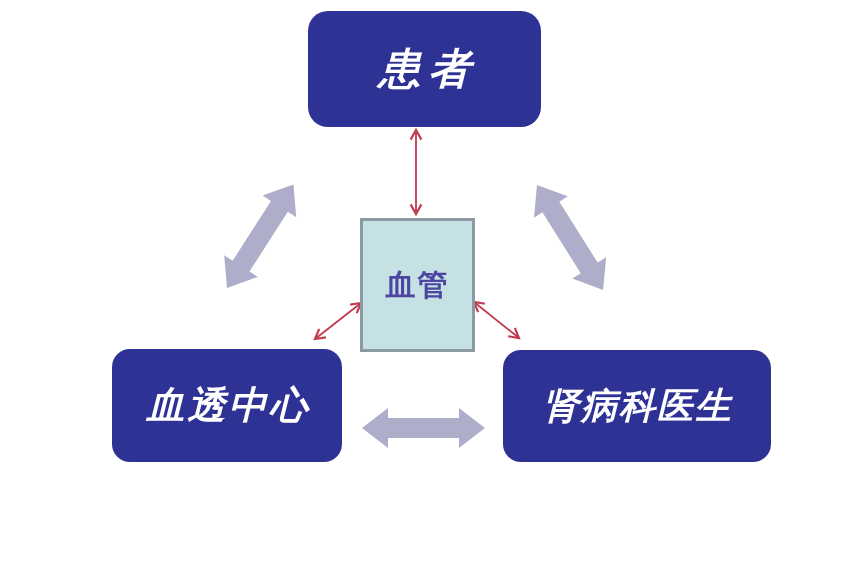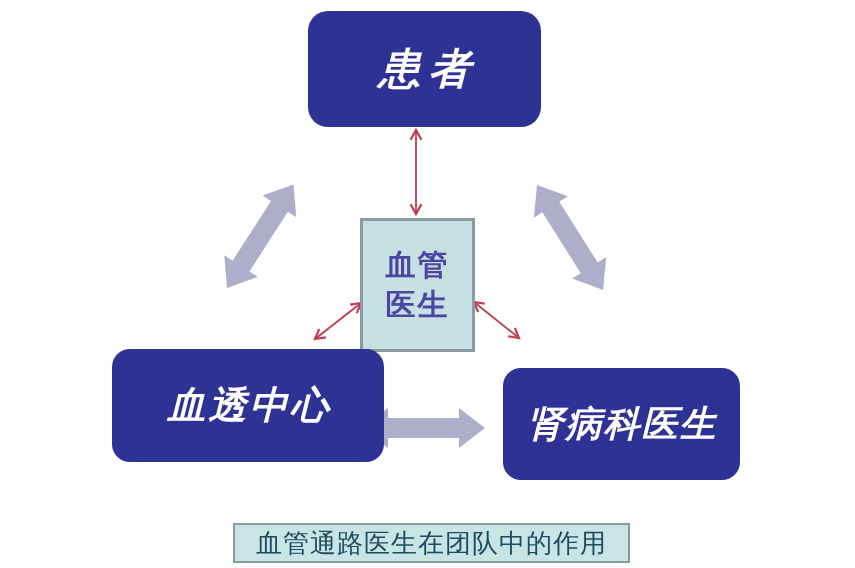--- a/index.html
+++ b/index.html
@@ -48,26 +48,26 @@
     border-radius: 20px;
     color: var(--node-text, #ffffff);
     font-weight: bold;
     font-style: italic;
   }
   .node-patient {
     left: 308px; top: 11px; width: 233px; height: 116px;
     font-size: 42px; letter-spacing: 8px; text-indent: 8px;
   }
   .node-hemodialysis {
-    left: 112px; top: 349px; width: 272px; height: 113px;
+    left: 112px; top: 349px; width: 230px; height: 113px;
     font-size: 38px; letter-spacing: 3px; text-indent: 3px;
     border-radius: 18px;
   }
   .node-nephrology {
-    left: 503px; top: 368px; width: 237px; height: 112px;
+    left: 503px; top: 350px; width: 268px; height: 112px;
     font-size: 36px; letter-spacing: 2px; text-indent: 2px;
     border-radius: 18px;
   }
   .node-center {
     left: 360px; top: 218px; width: 115px; height: 134px;
     background: var(--teal-fill, #C5E1E3);
     border: 3px solid var(--teal-border, #8C9BA3);
     color: var(--center-text, #4C46A2);
     font-size: 30px;
     font-weight: bold;
@@ -117,28 +117,24 @@
     <line class="red-line" x1="361" y1="303" x2="315" y2="339" marker-start="url(#rh)" marker-end="url(#rh)"></line>
     <line class="red-line" x1="474" y1="302" x2="519" y2="338" marker-start="url(#rh)" marker-end="url(#rh)"></line>
   </svg>
 
   <div class="node node-blue node-patient">
     <span>患者</span>
   </div>
 
   <div class="node node-center">
     <span>血管</span>
-    <span>医生</span>
   </div>
 
   <div class="node node-blue node-hemodialysis">
     <span>血透中心</span>
   </div>
 
   <div class="node node-blue node-nephrology">
     <span>肾病科医生</span>
   </div>
 
-  <div class="caption">
-    <span>血管通路医生在团队中的作用</span>
-  </div>
 
 </div>
 
 </body></html>

